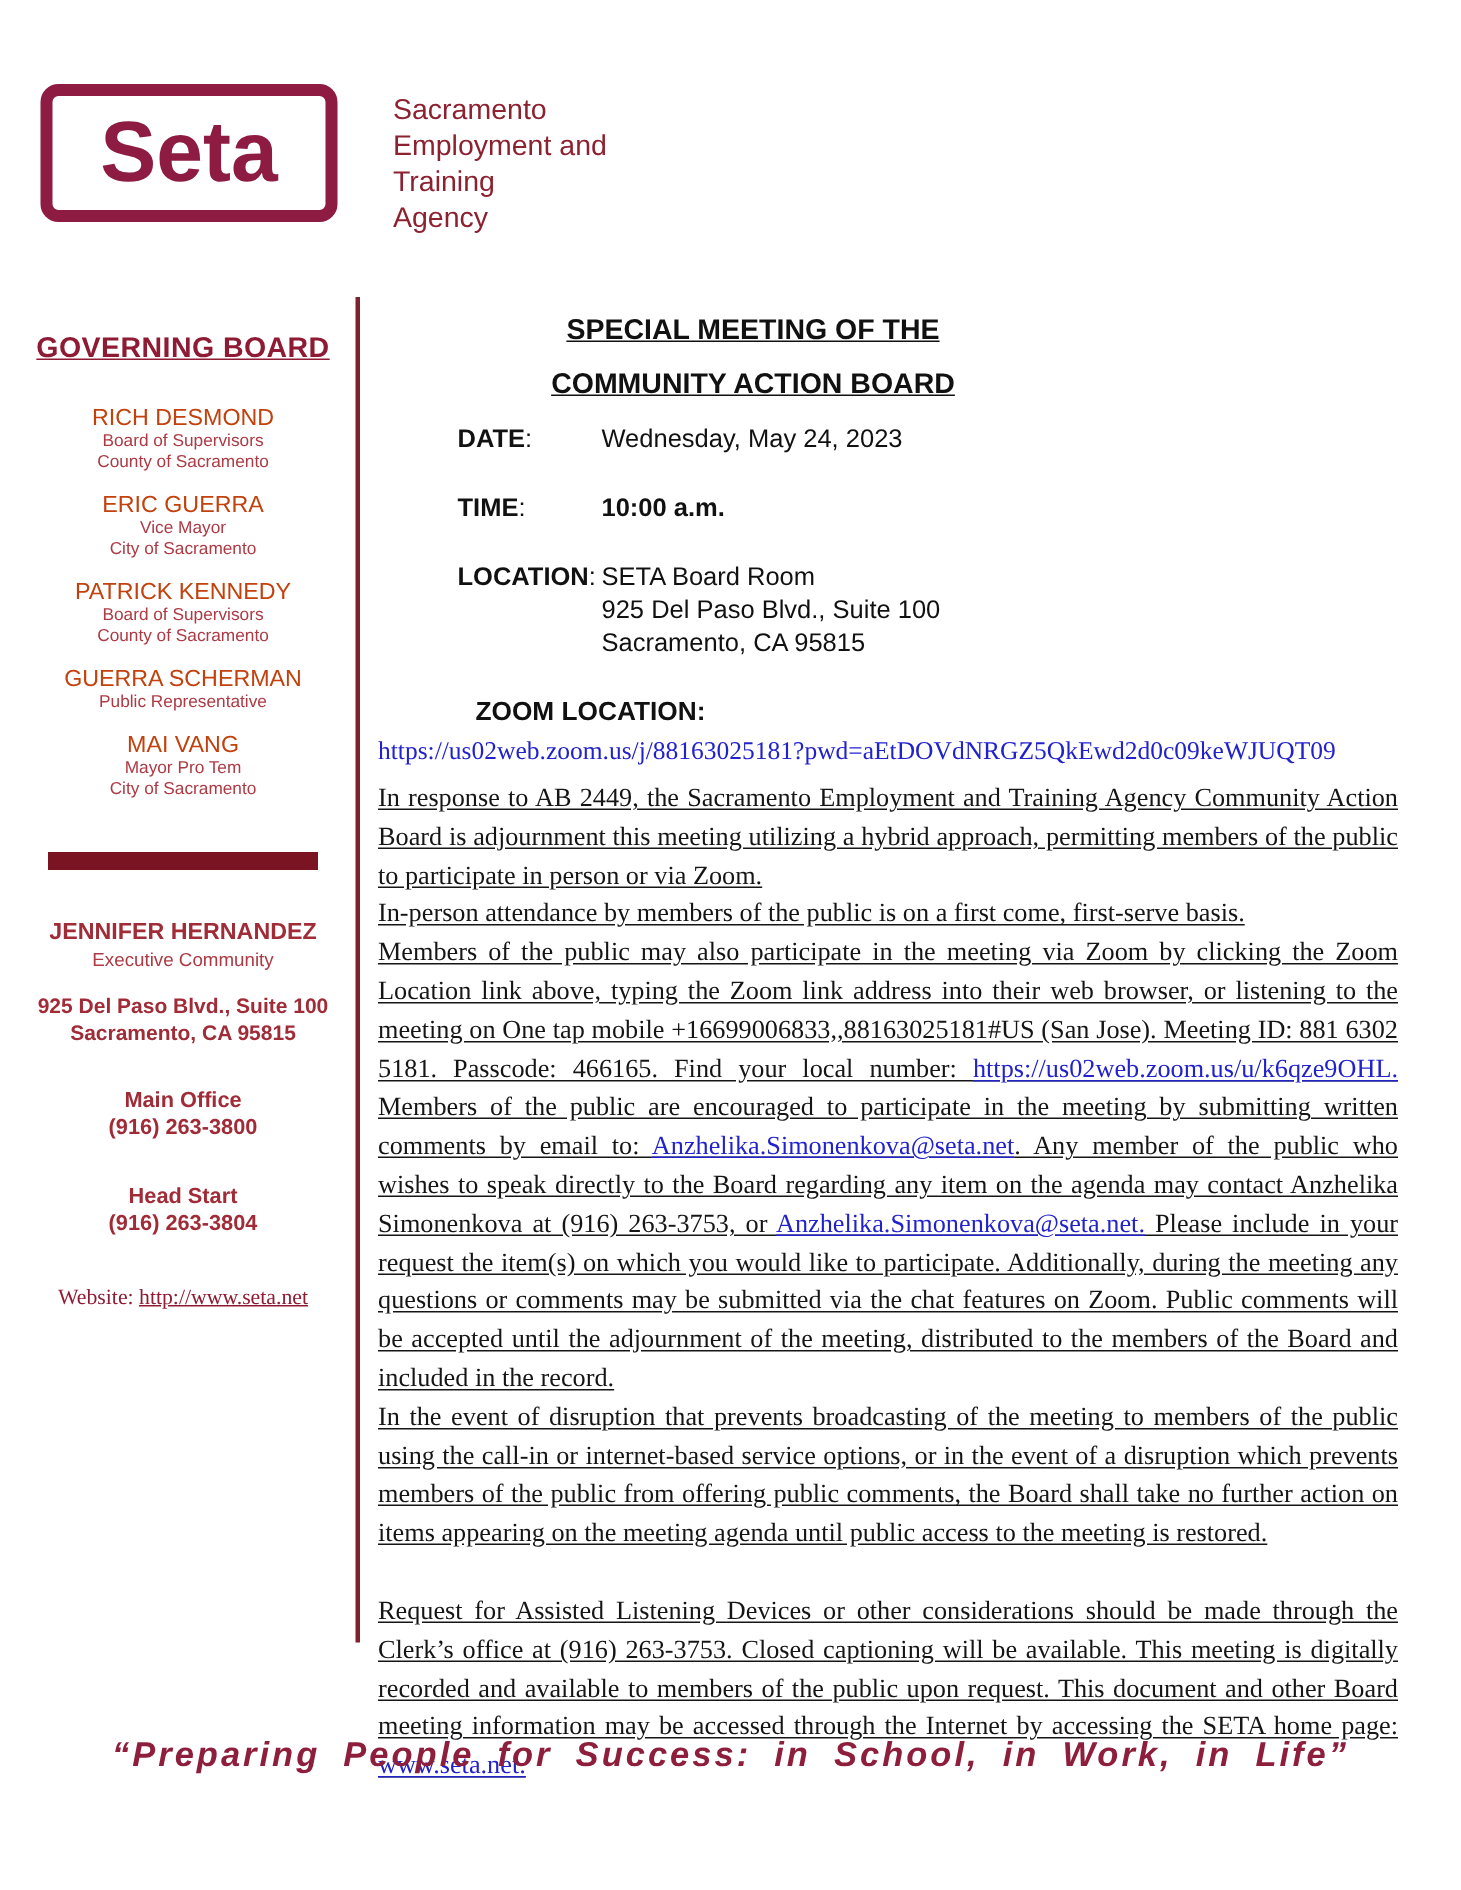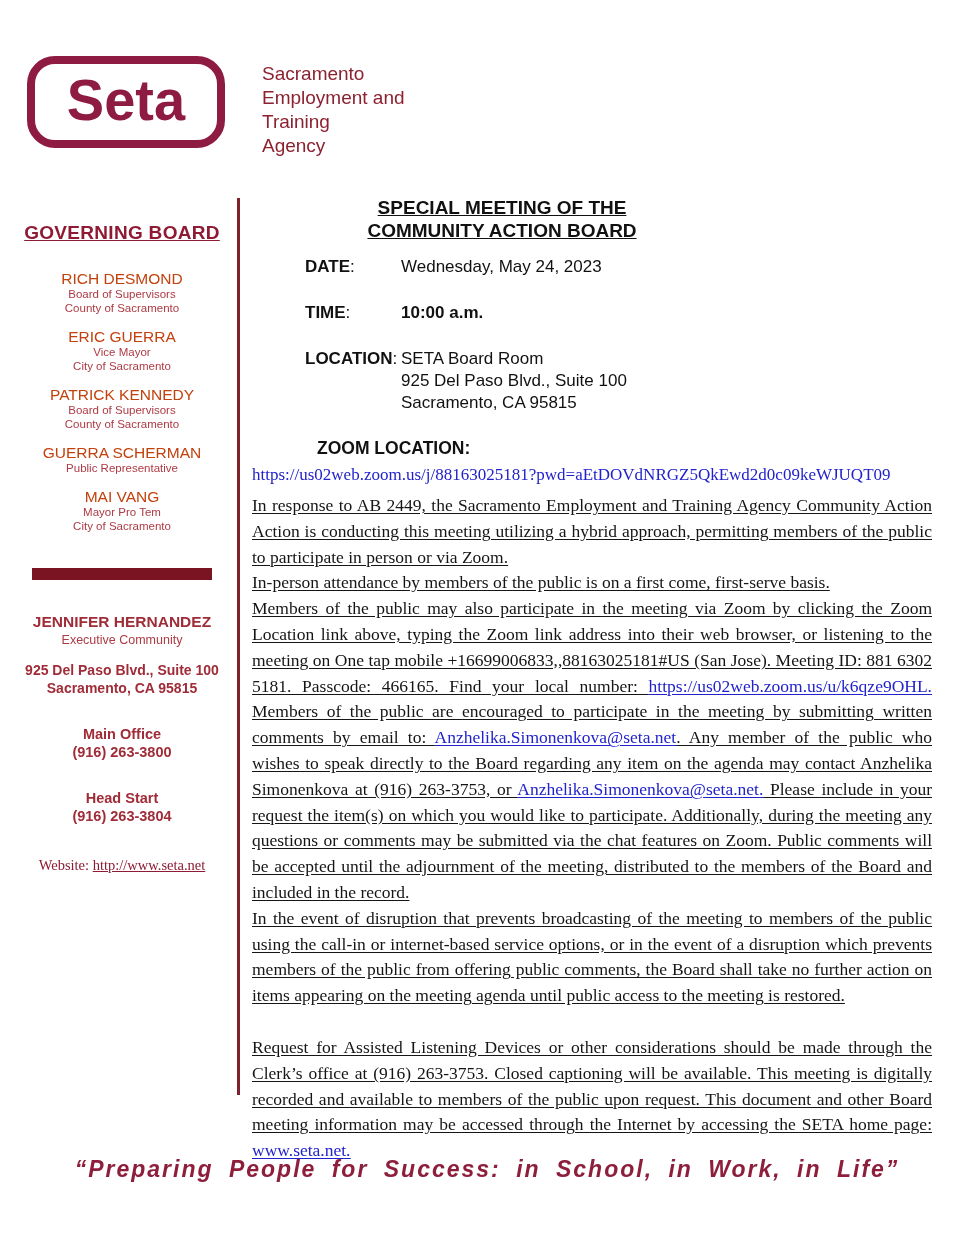--- a/index.html
+++ b/index.html
@@ -4,21 +4,21 @@
 <style>
   html,body{margin:0;padding:0;}
   body{
     width:974px;height:1260px;background:#ffffff;position:relative;
     font-family:"Liberation Sans",sans-serif;color:#111;
     overflow:hidden;
   }
   
   .logo-box{
     position:absolute;left:27px;top:56px;width:182px;height:76px;
-    border:8px solid #8E1B41;border-radius:28px;
+    border:8px solid #8E1B41;border-radius:12px;
     display:flex;align-items:center;justify-content:center;
   }
   .logo-text{
     font-weight:bold;font-size:56px;color:#8E1B41;letter-spacing:0px;
     font-family:"Liberation Sans",sans-serif;transform:scaleY(1.02);
     margin-top:-4px;
   }
   .brand{
     position:absolute;left:262px;top:62px;
     font-size:19px;line-height:24px;color:#8C2130;font-weight:500;
@@ -40,21 +40,21 @@
   .office{margin-top:28px;font-size:14.5px;font-weight:bold;color:#A02C38;line-height:18px;}
   .website{
     margin-top:32px;font-family:"Liberation Serif",serif;font-weight:normal;
     font-size:14.5px;color:#8E1B33;
   }
   .website .wurl{text-decoration:underline;color:#8E1B33;cursor:pointer;}
   .vline{position:absolute;left:237px;top:198px;width:3px;height:897px;background:#7E222E;}
   
   .main{position:absolute;left:252px;top:196px;width:680px;}
   .title{width:500px;text-align:center;font-weight:bold;font-size:19px;line-height:23px;color:#111;}
-  .title div{text-decoration:underline;}
+  .title div{text-decoration:underline;margin-top:13px;}
   .info{margin-top:14px;}
   .info-row{display:flex;padding-left:53px;margin-bottom:24px;font-size:17px;line-height:22px;}
   .info-label{width:96px;font-weight:bold;flex:none;}
   .info-label::after{content:":";font-weight:normal;}
   .info-value.bold{font-weight:bold;}
   .zoom-heading{margin:20px 0 0 65px;font-size:17.5px;font-weight:bold;color:#111;}
   .zoom-link{
     display:block;margin-top:3px;font-family:"Liberation Serif",serif;
     font-size:17px;color:#2222CC;line-height:25px;
     word-break:break-all;cursor:pointer;
@@ -163,21 +163,21 @@
         <div class="info-value">
           <div>SETA Board Room</div>
           <div>925 Del Paso Blvd., Suite 100</div>
           <div>Sacramento, CA 95815</div>
         </div>
       </div>
     </div>
   <div class="zoom-heading">ZOOM LOCATION:</div>
   <a class="zoom-link">https://us02web.zoom.us/j/88163025181?pwd=aEtDOVdNRGZ5QkEwd2d0c09keWJUQT09</a>
   <div class="bodytext" id="body-paragraphs">
-      <p>In response to AB 2449, the Sacramento Employment and Training Agency Community Action Action is conducting this meeting utilizing a hybrid approach, permitting members of the public to participate in person or via Zoom.</p>
+      <p>In response to AB 2449, the Sacramento Employment and Training Agency Community Action Board is adjournment this meeting utilizing a hybrid approach, permitting members of the public to participate in person or via Zoom.</p>
       <p>In-person attendance by members of the public is on a first come, first-serve basis.</p>
       <p>Members of the public may also participate in the meeting via Zoom by clicking the Zoom Location link above, typing the Zoom link address into their web browser, or listening to the meeting on One tap mobile +16699006833,,88163025181#US (San Jose). Meeting ID: 881 6302 5181. Passcode: 466165. Find your local number: <a>https://us02web.zoom.us/u/k6qze9OHL.</a> Members of the public are encouraged to participate in the meeting by submitting written comments by email to: <a>Anzhelika.Simonenkova@seta.net</a>. Any member of the public who wishes to speak directly to the Board regarding any item on the agenda may contact Anzhelika Simonenkova at (916) 263-3753, or <a>Anzhelika.Simonenkova@seta.net.</a> Please include in your request the item(s) on which you would like to participate. Additionally, during the meeting any questions or comments may be submitted via the chat features on Zoom. Public comments will be accepted until the adjournment of the meeting, distributed to the members of the Board and included in the record.</p>
       <p>In the event of disruption that prevents broadcasting of the meeting to members of the public using the call-in or internet-based service options, or in the event of a disruption which prevents members of the public from offering public comments, the Board shall take no further action on items appearing on the meeting agenda until public access to the meeting is restored.</p>
       <p class="spaced">Request for Assisted Listening Devices or other considerations should be made through the Clerk’s office at (916) 263-3753. Closed captioning will be available. This meeting is digitally recorded and available to members of the public upon request. This document and other Board meeting information may be accessed through the Internet by accessing the SETA home page: <a>www.seta.net.</a></p>
     </div>
 </main>
 
 <div class="footer-quote">“Preparing People for Success: in School, in Work, in Life”</div>
 
 </body></html>

